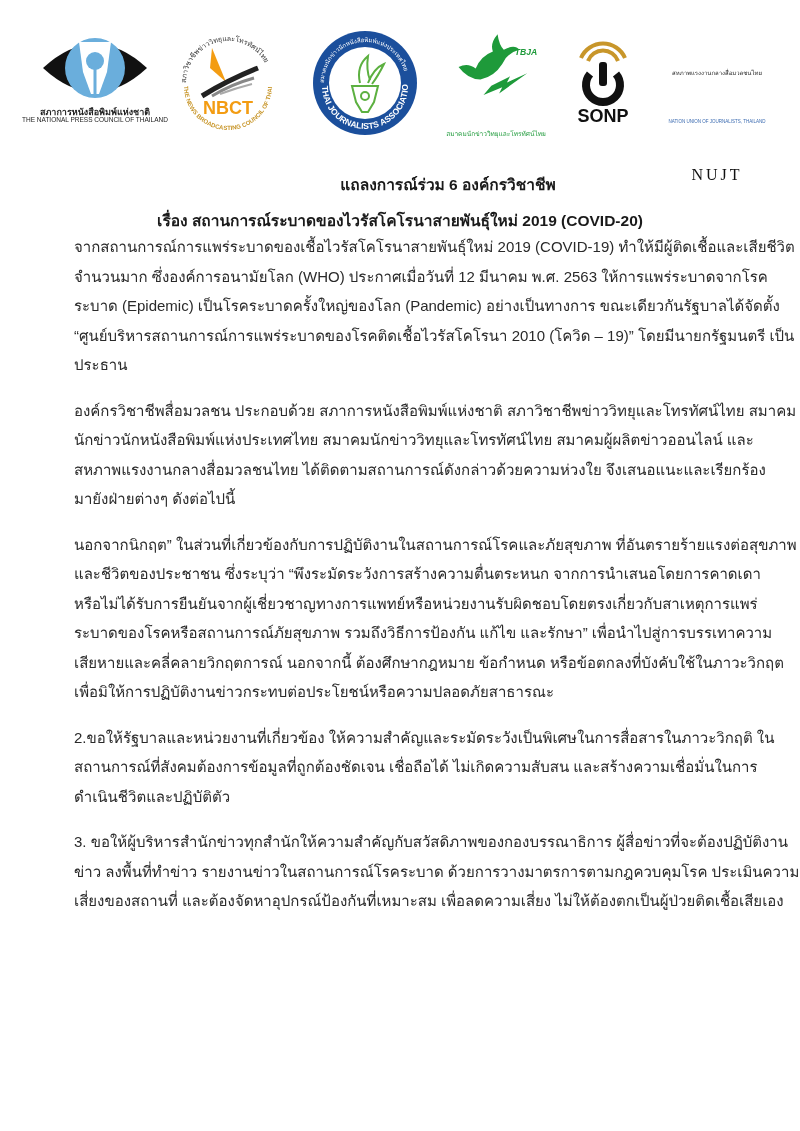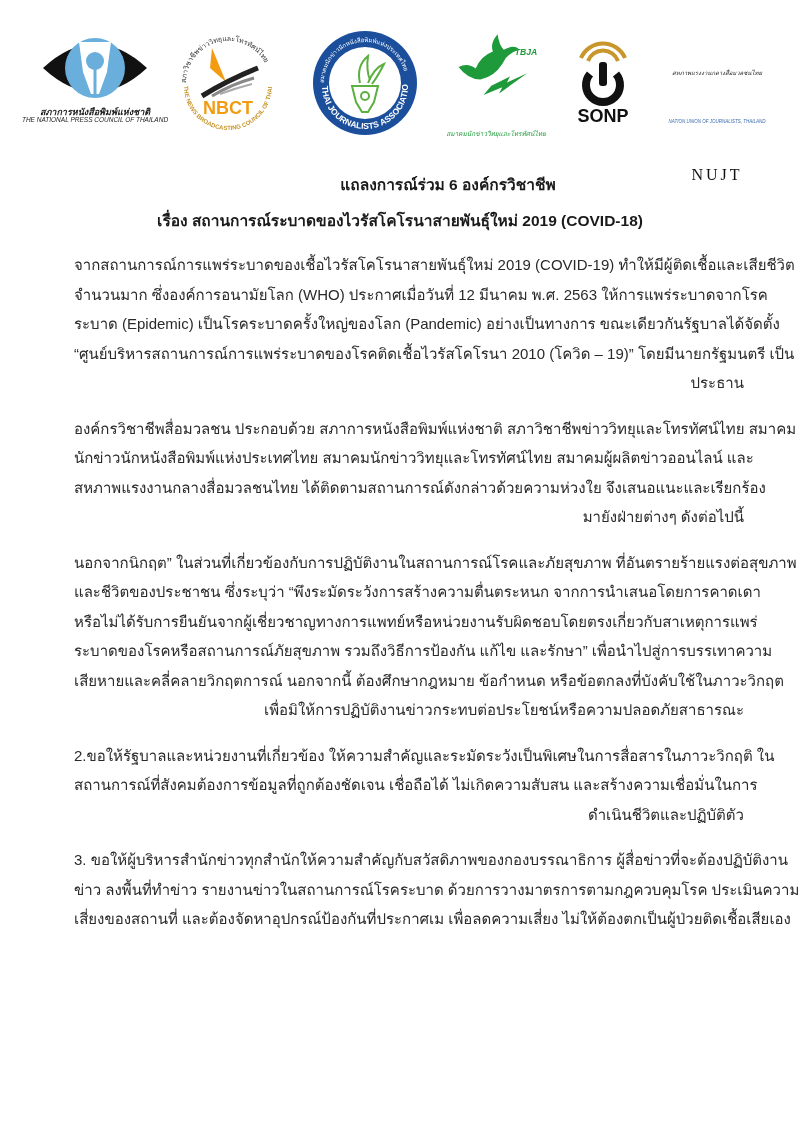--- a/index.html
+++ b/index.html
@@ -1,20 +1,20 @@
 <!DOCTYPE html>
 <html><head>
 <meta charset="utf-8">
 <style>
   html, body { margin:0; padding:0; background:#ffffff; }
   body { width:800px; height:1131px; position:relative; overflow:hidden;
          font-family:"Liberation Sans", "DejaVu Sans", sans-serif; color:#222; }
   .logos { position:absolute; top:28px; left:0; width:800px; height:110px; }
   .logo { position:absolute; top:0; height:110px; display:flex; flex-direction:column; align-items:center; }
-  .logo-cap { font-size:7px; color:#222; white-space:nowrap; text-align:center; line-height:8px;font-style:italic; }
+  .logo-cap { font-size:7px; color:#222; white-space:nowrap; text-align:center; line-height:8px; }
   .title { position:absolute; left:0; width:800px; text-align:center; font-weight:bold; font-size:15.5px; color:#1a1a1a; }
   .body { position:absolute; left:74px; width:670px; font-size:15px; color:#2a2a2a; }
   .body .line { height:29.5px; line-height:29.5px; white-space:nowrap; }
   .para { margin-bottom:16px; }
 </style>
 </head>
 <body>
 
 <div class="logos">
 
@@ -89,23 +89,23 @@
       <path d="M36 58 Q50 46 64 58" fill="none" stroke="#111" stroke-width="2"></path>
       <circle cx="50" cy="55" r="4" fill="#f2d51a"></circle>
     </svg>
     <div class="logo-cap" style="font-size:6px;">สหภาพแรงงานกลางสื่อมวลชนไทย</div>
     <div class="logo-cap" style="font-size:4.5px;color:#3a6ab0;">NATION UNION OF JOURNALISTS, THAILAND</div>
     <div style="font-family:'Liberation Serif',serif;font-size:16px;letter-spacing:3px;color:#111;line-height:16px;">NUJT</div>
   </div>
 </div>
 
 <div class="title" style="top:172px;padding-left:48px;">แถลงการณ์ร่วม 6 องค์กรวิชาชีพ</div>
-<div class="title" style="top:208px;">เรื่อง สถานการณ์ระบาดของไวรัสโคโรนาสายพันธุ์ใหม่ 2019 (COVID-18)</div>
+<div class="title" style="top:208px;">เรื่อง สถานการณ์ระบาดของไวรัสโคโรนาสายพันธุ์ใหม่ 2019 (COVID-20)</div>
 
-<div class="body" style="top:250px;text-align:right;">
+<div class="body" style="top:232px;">
   <div class="para">
     <div class="line">จากสถานการณ์การแพร่ระบาดของเชื้อไวรัสโคโรนาสายพันธุ์ใหม่ 2019 (COVID-19) ทำให้มีผู้ติดเชื้อและเสียชีวิต</div>
     <div class="line">จำนวนมาก ซึ่งองค์การอนามัยโลก (WHO) ประกาศเมื่อวันที่ 12 มีนาคม พ.ศ. 2563 ให้การแพร่ระบาดจากโรค</div>
     <div class="line">ระบาด (Epidemic) เป็นโรคระบาดครั้งใหญ่ของโลก (Pandemic) อย่างเป็นทางการ ขณะเดียวกันรัฐบาลได้จัดตั้ง</div>
     <div class="line">“ศูนย์บริหารสถานการณ์การแพร่ระบาดของโรคติดเชื้อไวรัสโคโรนา 2010 (โควิด – 19)” โดยมีนายกรัฐมนตรี เป็น</div>
     <div class="line">ประธาน</div>
   </div>
   <div class="para">
     <div class="line">องค์กรวิชาชีพสื่อมวลชน ประกอบด้วย สภาการหนังสือพิมพ์แห่งชาติ สภาวิชาชีพข่าววิทยุและโทรทัศน์ไทย สมาคม</div>
     <div class="line">นักข่าวนักหนังสือพิมพ์แห่งประเทศไทย สมาคมนักข่าววิทยุและโทรทัศน์ไทย สมาคมผู้ผลิตข่าวออนไลน์ และ</div>
@@ -121,15 +121,15 @@
     <div class="line">เพื่อมิให้การปฏิบัติงานข่าวกระทบต่อประโยชน์หรือความปลอดภัยสาธารณะ</div>
   </div>
   <div class="para">
     <div class="line">2.ขอให้รัฐบาลและหน่วยงานที่เกี่ยวข้อง ให้ความสำคัญและระมัดระวังเป็นพิเศษในการสื่อสารในภาวะวิกฤติ ใน</div>
     <div class="line">สถานการณ์ที่สังคมต้องการข้อมูลที่ถูกต้องชัดเจน เชื่อถือได้ ไม่เกิดความสับสน และสร้างความเชื่อมั่นในการ</div>
     <div class="line">ดำเนินชีวิตและปฏิบัติตัว</div>
   </div>
   <div class="para">
     <div class="line">3. ขอให้ผู้บริหารสำนักข่าวทุกสำนักให้ความสำคัญกับสวัสดิภาพของกองบรรณาธิการ ผู้สื่อข่าวที่จะต้องปฏิบัติงาน</div>
     <div class="line">ข่าว ลงพื้นที่ทำข่าว รายงานข่าวในสถานการณ์โรคระบาด ด้วยการวางมาตรการตามกฎควบคุมโรค ประเมินความ</div>
-    <div class="line">เสี่ยงของสถานที่ และต้องจัดหาอุปกรณ์ป้องกันที่ประกาศเม เพื่อลดความเสี่ยง ไม่ให้ต้องตกเป็นผู้ป่วยติดเชื้อเสียเอง</div>
+    <div class="line">เสี่ยงของสถานที่ และต้องจัดหาอุปกรณ์ป้องกันที่เหมาะสม เพื่อลดความเสี่ยง ไม่ให้ต้องตกเป็นผู้ป่วยติดเชื้อเสียเอง</div>
   </div>
 </div>
 
 </body></html>

